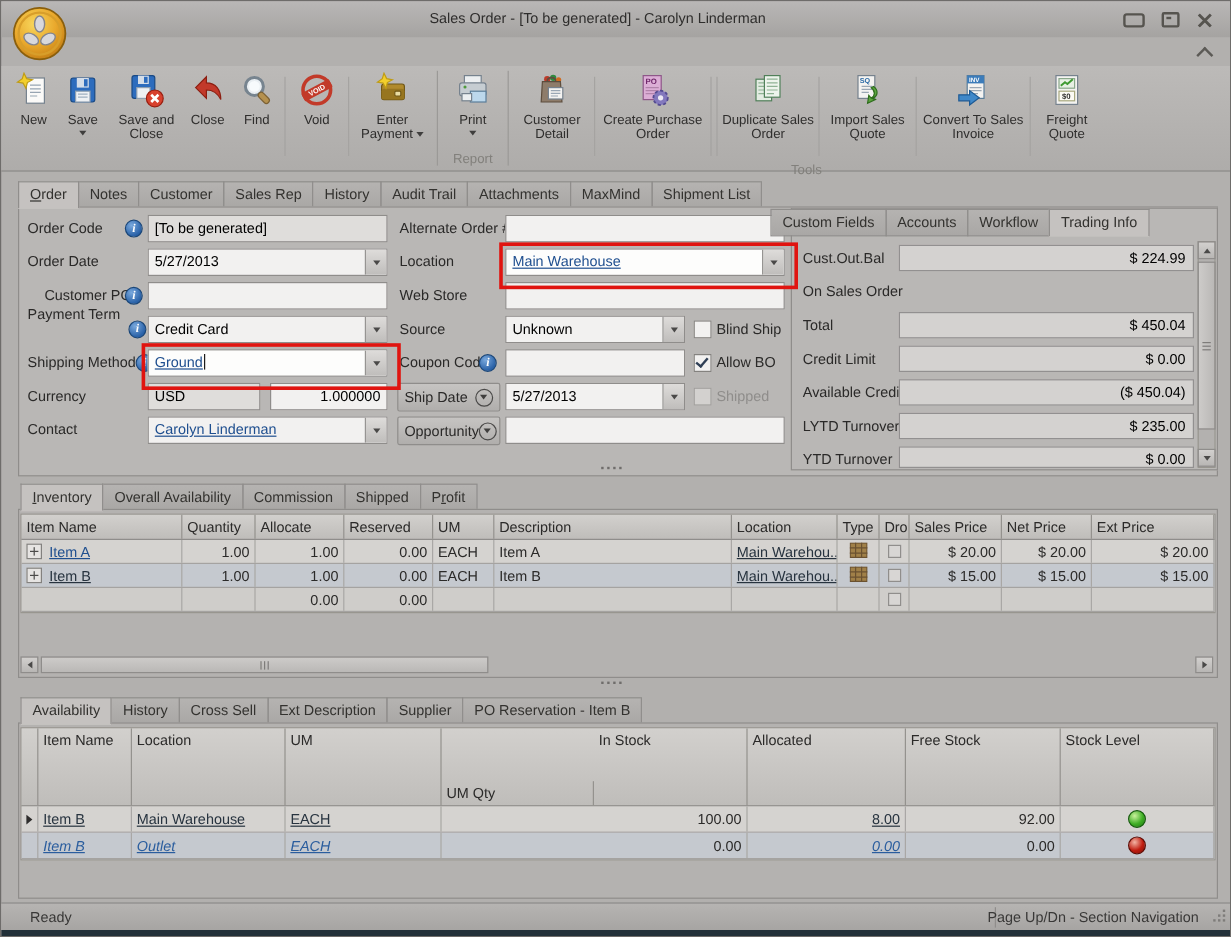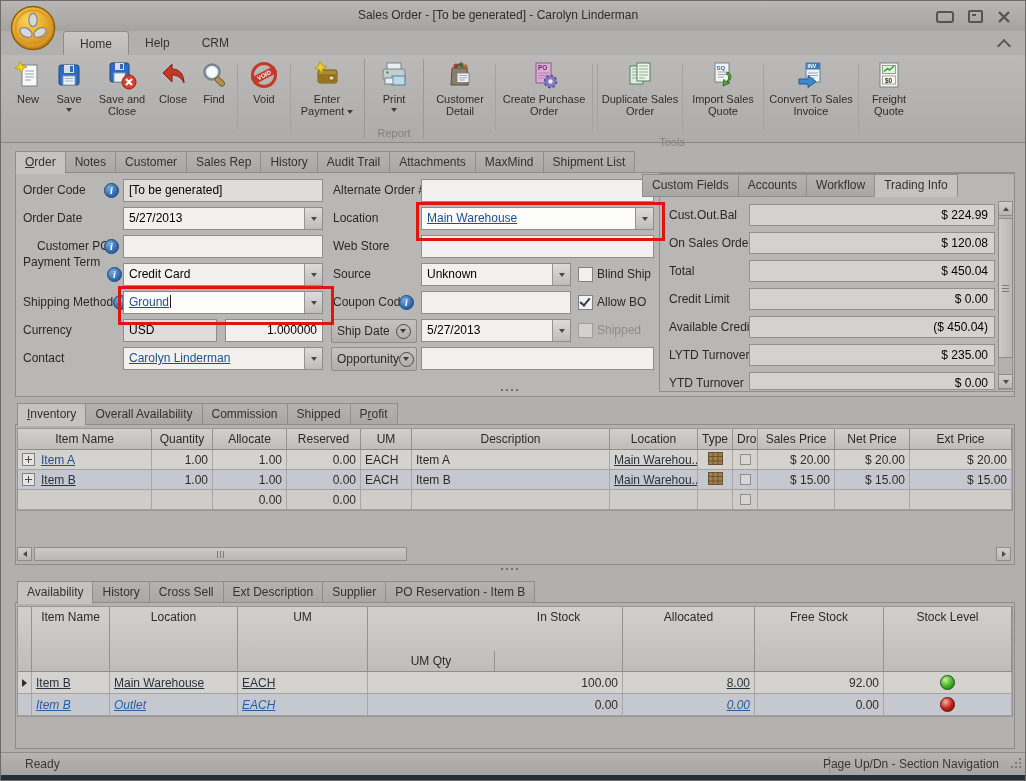--- a/index.html
+++ b/index.html
@@ -69,21 +69,21 @@
   .tri-lf{width:0;height:0;border-top:3.5px solid transparent;border-bottom:3.5px solid transparent;border-right:4.5px solid #4a4948;}
   .tri-rt{width:0;height:0;border-top:3.5px solid transparent;border-bottom:3.5px solid transparent;border-left:4.5px solid #4a4948;}
   .vgrip{display:flex;flex-direction:column;gap:2px;}
   .vgrip i{width:7px;height:1px;background:#7e7c7a;display:block;}
   .hgrip{display:flex;gap:2px;}
   .hgrip i{width:1px;height:7px;background:#7e7c7a;display:block;}
   .dots{position:absolute;display:flex;gap:3px;}
   .dots i{width:2px;height:2px;background:#6f6d6b;display:block;}
   
   .grid{position:absolute;border:1px solid #98968f;background:#b6b4b2;box-sizing:border-box;font-size:12px;color:#2b2a29;}
-  .g-head{display:flex;background:linear-gradient(#d2d0cd,#bfbdba);border-bottom:1px solid #8f8d8b;text-align:center;}
+  .g-head{display:flex;background:linear-gradient(#d2d0cd,#bfbdba);border-bottom:1px solid #8f8d8b;}
   .g-head .gc{border-right:1px solid #94928e;line-height:20px;padding:0 4px;box-sizing:border-box;white-space:nowrap;overflow:hidden;}
   .g-row{display:flex;border-bottom:1px solid #a5a3a1;}
   .g-row .gc{border-right:1px solid #a9a7a5;box-sizing:border-box;white-space:nowrap;overflow:hidden;padding:0 4px;display:flex;align-items:center;}
   .num{justify-content:flex-end;text-align:right;}
   .r-a{background:#d5d3d0;}
   .r-b{background:#c5c9cf;}
   .r-s{background:#cfcdca;}
   .expand{display:inline-block;width:11px;height:11px;border:1px solid #83817f;background:#e6e4e2;position:relative;margin-right:6px;flex:none;}
   .expand::before{content:"";position:absolute;left:2px;top:5px;width:7px;height:1px;background:#4c4b4a;}
   .expand::after{content:"";position:absolute;left:5px;top:2px;width:1px;height:7px;background:#4c4b4a;}
@@ -138,25 +138,20 @@
       <circle cx="24" cy="24" r="21.5" fill="url(#lg)" stroke="#8a5f0d" stroke-width="1.5"></circle>
       <circle cx="24" cy="24" r="17.5" fill="none" stroke="#d89e2a" stroke-width="2"></circle>
       <g fill="#d8d8dc" stroke="#85858b" stroke-width="1.2">
         <ellipse cx="24" cy="16" rx="4.2" ry="6.6"></ellipse>
         <ellipse cx="17" cy="28.5" rx="4.2" ry="6.6" transform="rotate(120 17 28.5)"></ellipse>
         <ellipse cx="31" cy="28.5" rx="4.2" ry="6.6" transform="rotate(240 31 28.5)"></ellipse>
       </g>
     </svg>
   </div>
 
-  <div class="rtabs">
-    <div class="rtab active"><span>Home</span></div>
-    <div class="rtab"><span>Help</span></div>
-    <div class="rtab"><span>CRM</span></div>
-  </div>
 
   <div class="ribbon">
 
     <div class="rgroup">
       <div class="rbtns">
         <div class="rbtn" style="width:38px">
           <span><svg viewBox="0 0 30 30" width="30" height="30">
                 <rect x="9" y="5" width="15" height="21" fill="#fbfaf8" stroke="#76828e"></rect>
                 <path d="M12 11h9M12 14h9M12 17h9M12 20h6" stroke="#98a5b2" fill="none"></path>
                 <polygon points="7,1 9.2,5.5 14,6.5 9.8,8.8 8.6,13.6 6.2,9.2 1.6,8.4 5.6,5.6" fill="#f3cf2c" stroke="#bf9c16"></polygon>
@@ -418,21 +413,20 @@
   <div class="tabrow" style="left:641px;top:173px;z-index:4;">
     <div class="dtab"><span>Custom Fields</span></div>
     <div class="dtab"><span>Accounts</span></div>
     <div class="dtab"><span>Workflow</span></div>
     <div class="dtab active"><span>Trading Info</span></div>
   </div>
 
   <div class="flabel" style="left:668px;top:203px;">Cust.Out.Bal</div>
   <div class="sfield" style="left:748px;top:203px;width:246px;">$ 224.99</div>
   <div class="flabel" style="left:668px;top:231px;">On Sales Order</div>
-  <div class="sfield" style="left:748px;top:231px;width:246px;">$ 120.08</div>
   <div class="flabel" style="left:668px;top:259px;">Total</div>
   <div class="sfield" style="left:748px;top:259px;width:246px;">$ 450.04</div>
   <div class="flabel" style="left:668px;top:287px;">Credit Limit</div>
   <div class="sfield" style="left:748px;top:287px;width:246px;">$ 0.00</div>
   <div class="flabel" style="left:668px;top:315px;">Available Credit</div>
   <div class="sfield" style="left:748px;top:315px;width:246px;">($ 450.04)</div>
   <div class="flabel" style="left:668px;top:343px;">LYTD Turnover</div>
   <div class="sfield" style="left:748px;top:343px;width:246px;">$ 235.00</div>
   <div class="flabel" style="left:668px;top:371px;height:19px;overflow:hidden;">YTD Turnover</div>
   <div class="sfield" style="left:748px;top:371px;width:246px;height:18px;">$ 0.00</div>

